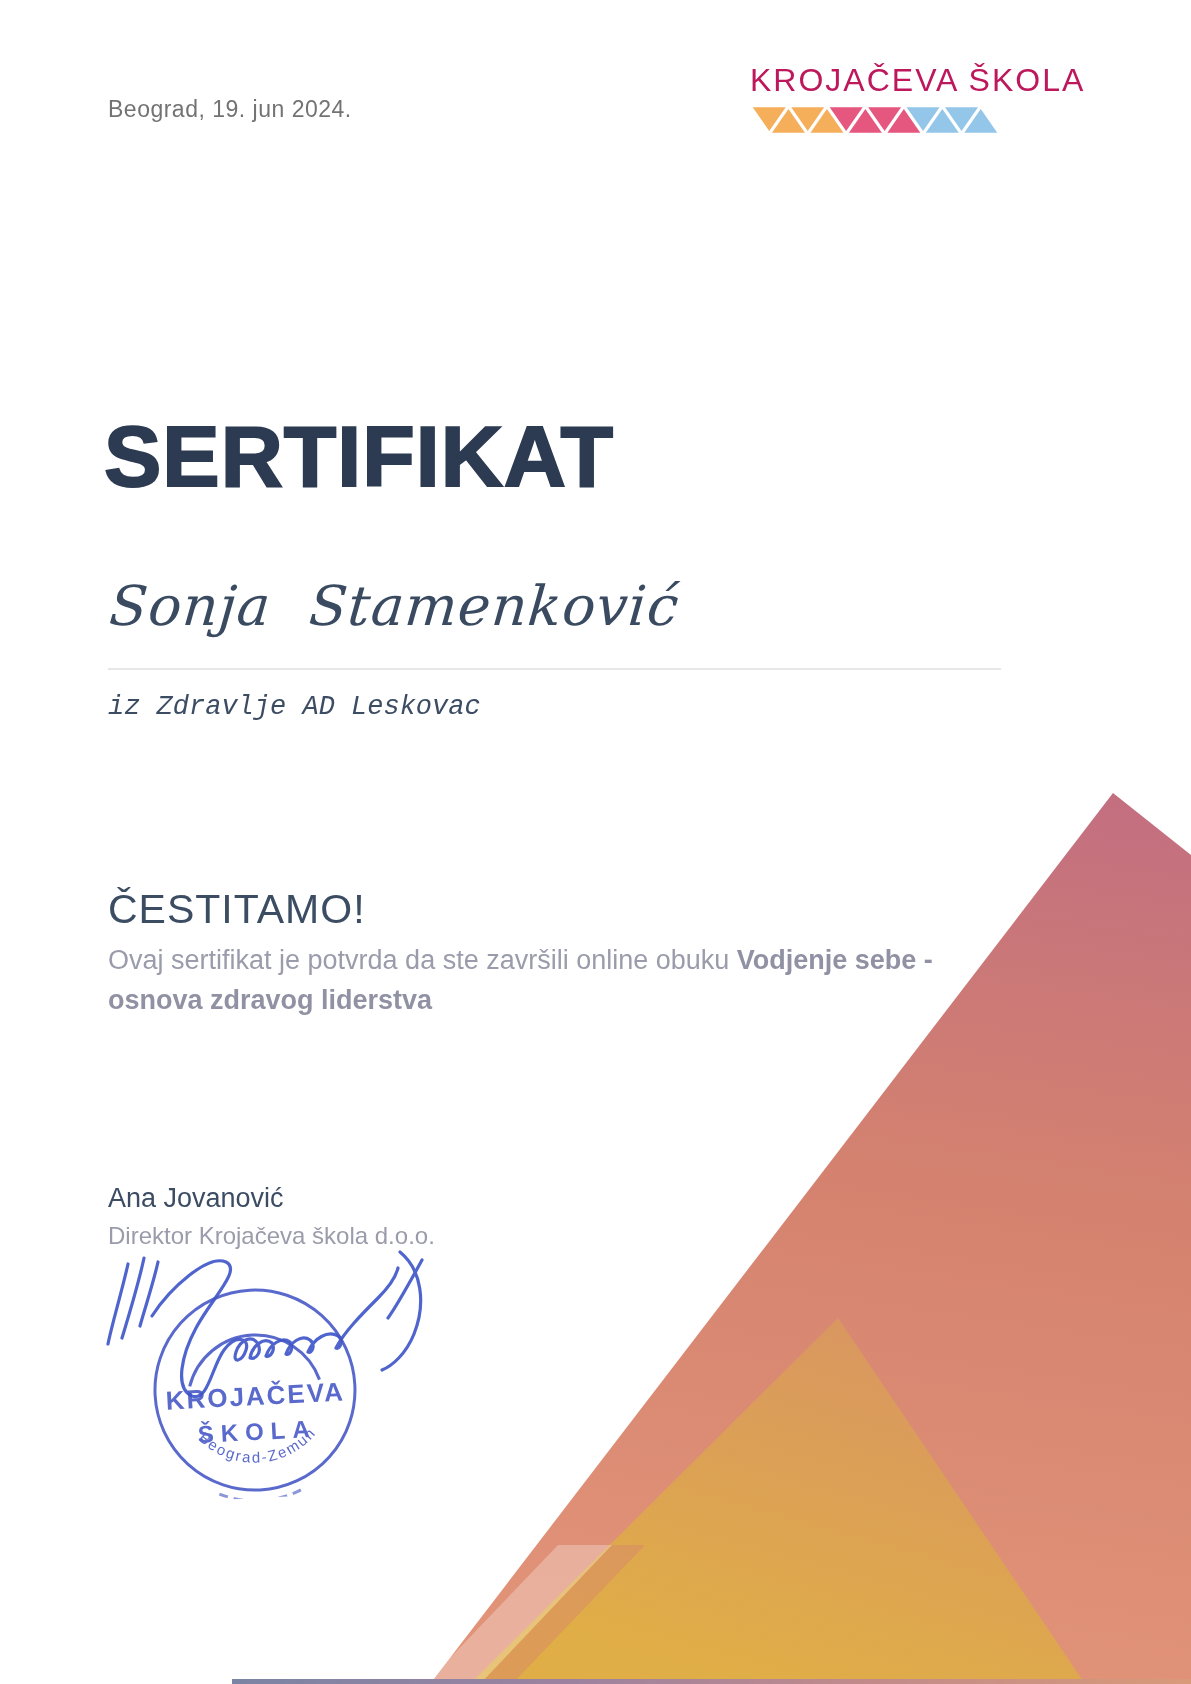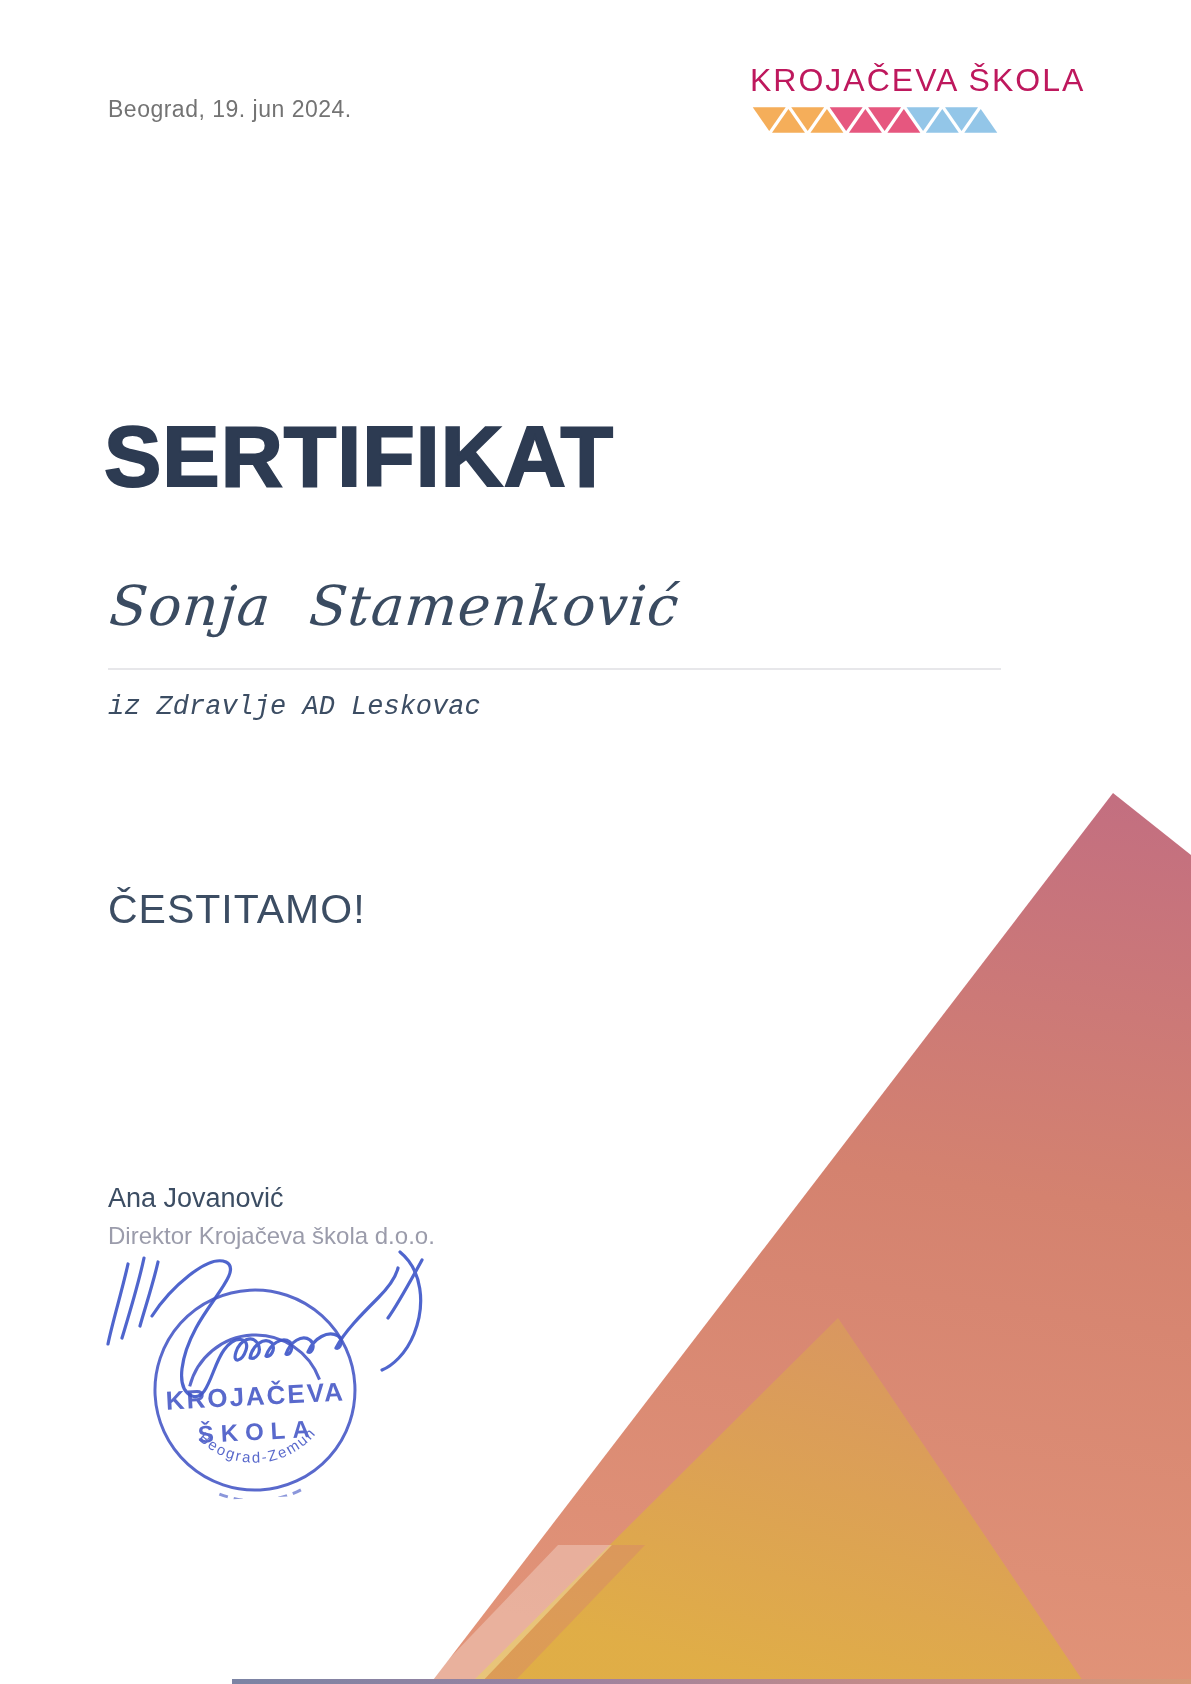--- a/index.html
+++ b/index.html
@@ -80,20 +80,21 @@
 
     <div class="title">SERTIFIKAT</div>
 
     <div class="name">Sonja Stamenković</div>
     <div class="name-line"></div>
 
     <div class="org">iz Zdravlje AD Leskovac</div>
 
     <div class="congrats">ČESTITAMO!</div>
 
+    <div class="body-text"><span>Ovaj sertifikat je potvrda da ste završili online obuku </span><b>Vodjenje sebe - osnova zdravog liderstva</b></div>
 
     <div class="signer-name">Ana Jovanović</div>
     <div class="signer-title">Direktor Krojačeva škola d.o.o.</div>
 
     <svg class="signature" width="340" height="170" viewBox="0 0 340 170">
       <g fill="none" stroke-width="3.2" stroke-linecap="round" stroke-linejoin="round" opacity="0.9" stroke="#3C55C8">
         <path d="M28,18 C22,45 12,78 8,98"></path>
         <path d="M44,12 C38,40 28,72 22,92"></path>
         <path d="M58,16 C53,38 45,62 40,80"></path>
         <path d="M52,70 C70,42 108,8 126,16 C142,24 112,52 96,82

